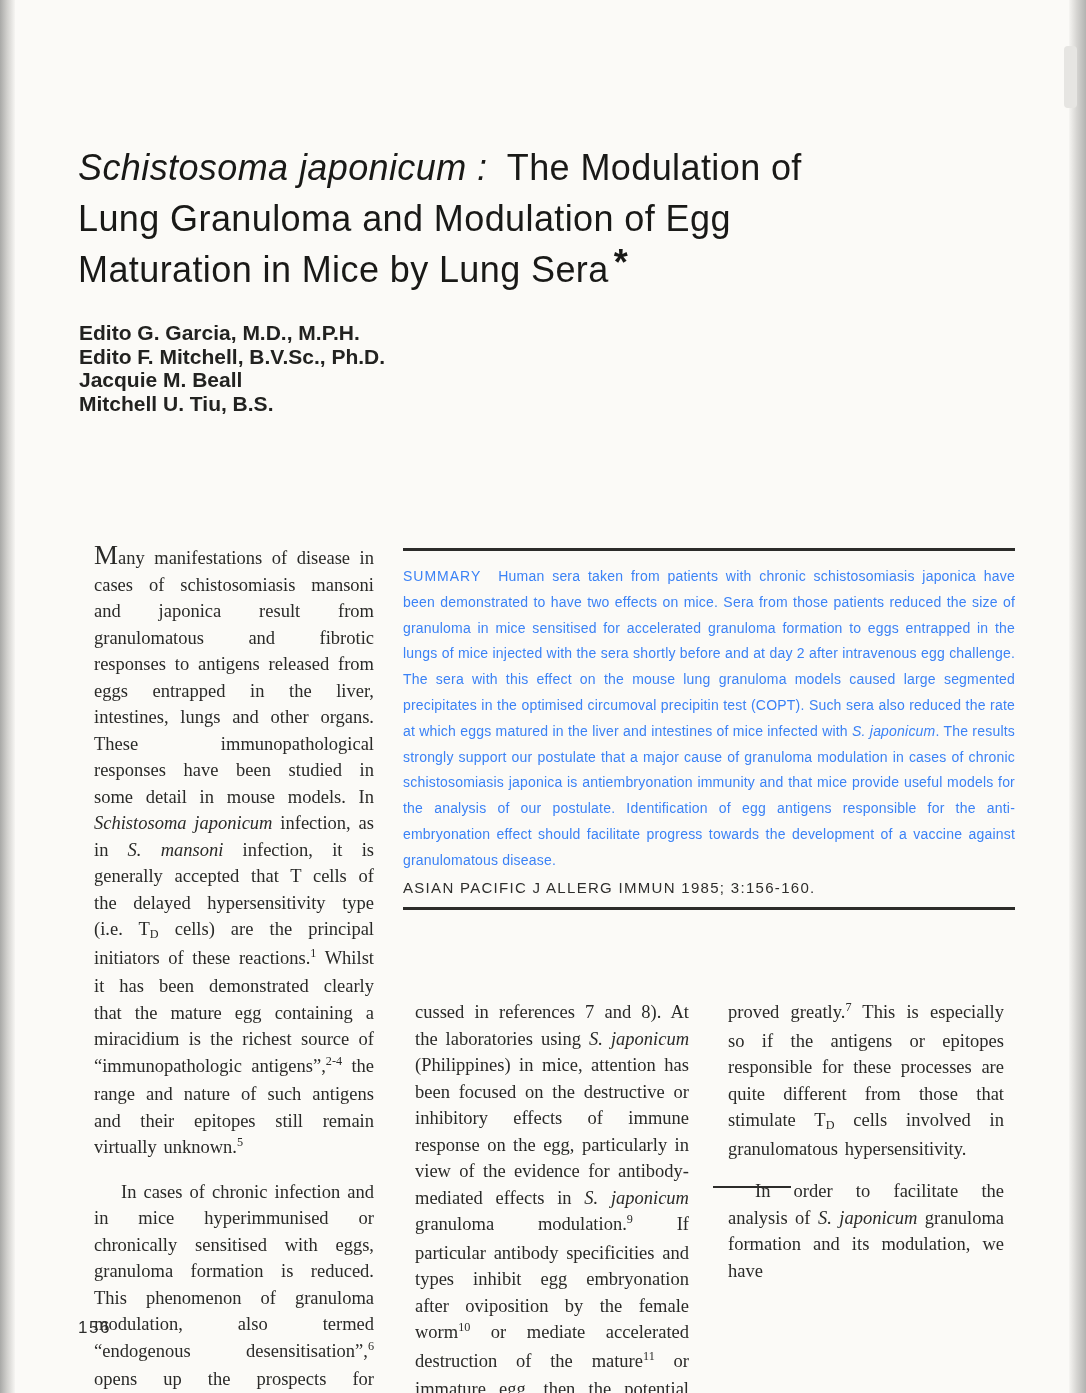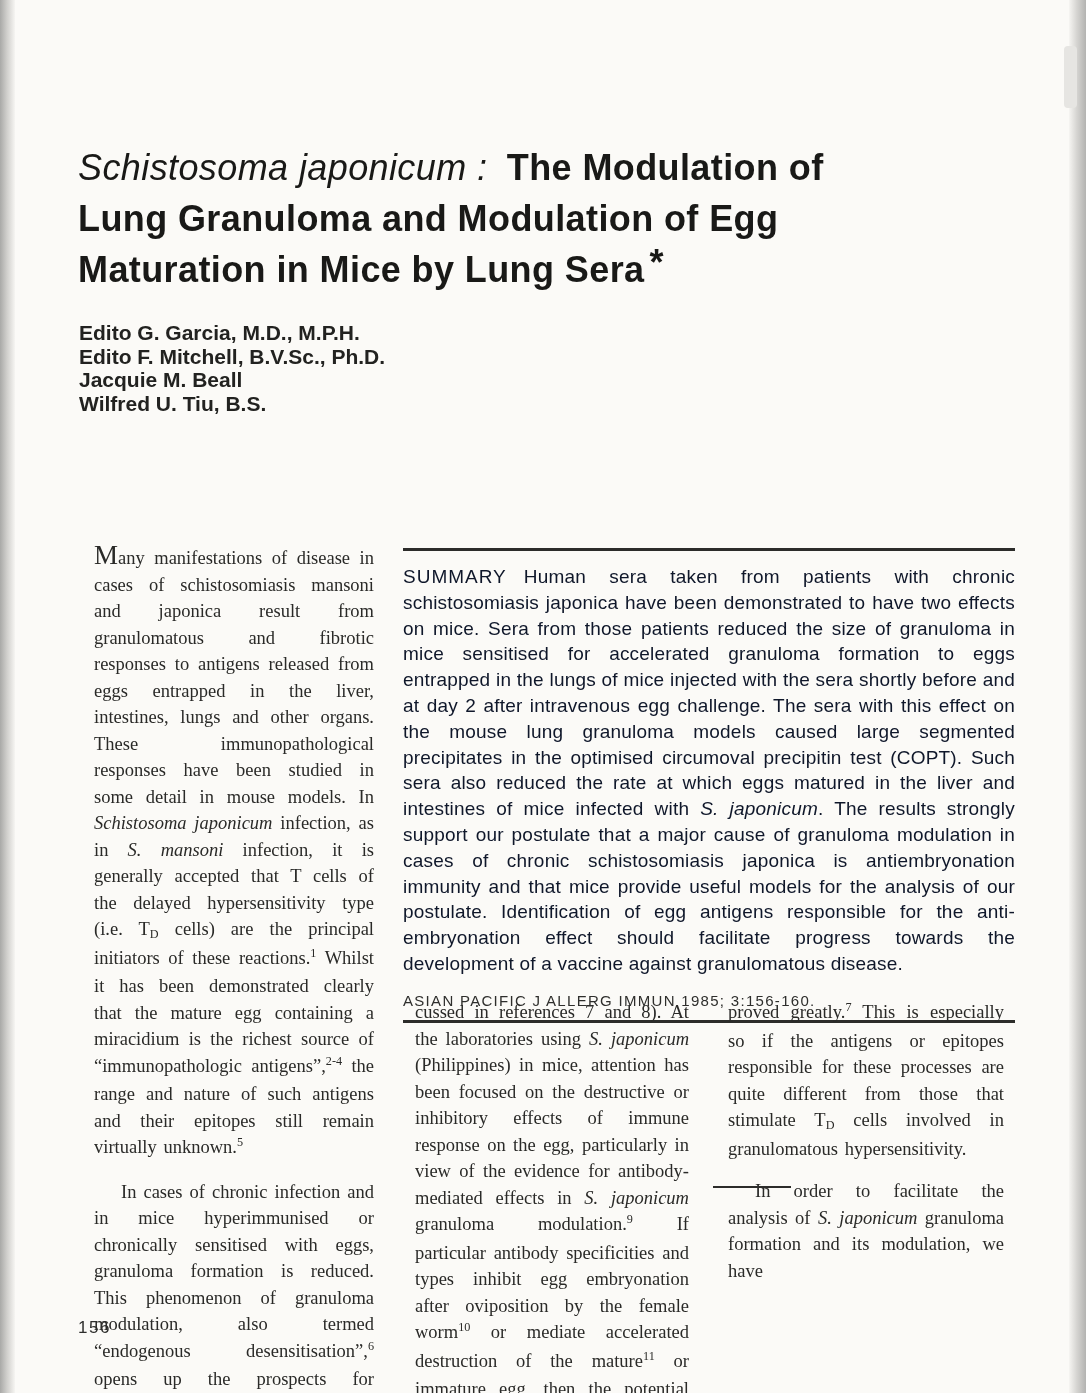--- a/index.html
+++ b/index.html
@@ -8,38 +8,38 @@
   .edge-left{position:absolute;left:0;top:0;bottom:0;width:15px;
         background:linear-gradient(90deg,#a9a9a7 0%,#cfcecb 45%,#f6f5f2 100%);}
   .edge-right{position:absolute;right:0;top:0;bottom:0;width:17px;
         background:linear-gradient(270deg,#b3b3b1 0%,#d6d5d2 55%,#f6f5f2 100%);}
   .artifact{position:absolute;right:9px;top:46px;width:13px;height:62px;
         background:#e6e5e2;border-radius:4px;}
   .title-block{position:absolute;left:78px;top:142px;width:950px;
         font-family:"Liberation Sans",sans-serif;color:#191917;}
   .title-line{font-size:36px;line-height:51px;font-weight:700;letter-spacing:.4px;white-space:nowrap;}
   .ilight{font-style:italic;font-weight:400;margin-right:9px;}
-  .bold{font-weight:700;}
+  .bold{font-weight:400;}
   .ast{display:inline-block;transform:translateY(-7px);margin-left:5px;font-weight:700;}
   .authors{position:absolute;left:79px;top:321px;font-family:"Liberation Sans",sans-serif;
         font-weight:700;font-size:21px;line-height:23.5px;color:#222220;}
   .col{position:absolute;text-align:justify;font-size:18.5px;line-height:26.5px;word-spacing:2.2px;}
   .col-left{left:78px;top:526px;width:312px;}
   .col-mid{left:399px;top:983px;width:306px;}
   .col-right{left:712px;top:983px;width:308px;}
   .para{margin:16px;}
   .indent{text-indent:27px;}
   .initial{font-size:146%;line-height:1;}
   .sup{font-size:66%;position:relative;top:-.55em;letter-spacing:0;}
   .sub{font-size:66%;position:relative;top:.28em;letter-spacing:0;}
   .i{font-style:italic;}
   .summary{position:absolute;left:403px;top:548px;width:612px;font-family:"Liberation Sans",sans-serif;}
   .rule{height:3px;background:#2c2c2a;}
-  .summary-body{margin:13px 0 15px;font-size:19px;line-height:25.8px;text-align:justify;
-        color:#0f172a;letter-spacing:.2px;}
+  .summary-body{margin:13px 0 5px;font-size:14px;line-height:25.8px;text-align:justify;
+        color:#3b82f6;letter-spacing:.2px;}
   .label{margin-right:17px;letter-spacing:1px;}
   .citation{text-align:left;font-size:15px;letter-spacing:1.3px;margin:3px 6px 11px 0;
         color:#2e2e2c;font-family:"Liberation Sans",sans-serif;}
   .footnote-rule{position:absolute;left:713px;top:1186px;width:78px;height:2px;background:#2c2c2a;}
   .footnote{position:absolute;left:713px;top:1196px;width:307px;margin:0;font-size:13.8px;
         line-height:16.6px;text-align:justify;word-spacing:3px;color:#2d2d2b;}
   .page-number{position:absolute;left:78px;top:1318px;font-family:"Liberation Sans",sans-serif;
         font-size:17px;letter-spacing:1.5px;color:#2e2e2c;text-align:center;}
 </style>
 </head>
@@ -53,21 +53,21 @@
   <header class="title-block">
     <div class="title-line"><span class="ilight">Schistosoma japonicum : </span><span class="bold">The Modulation of</span></div>
     <div class="title-line"><span class="bold">Lung Granuloma and Modulation of Egg</span></div>
     <div class="title-line"><span class="bold">Maturation in Mice by Lung Sera</span><span class="ast">*</span></div>
   </header>
 
   <div class="authors">
     <div>Edito G. Garcia, M.D., M.P.H.</div>
     <div>Edito F. Mitchell, B.V.Sc., Ph.D.</div>
     <div>Jacquie M. Beall</div>
-    <div>Wilfred U. Tiu, B.S.</div>
+    <div>Mitchell U. Tiu, B.S.</div>
   </div>
 
   <section class="col col-left">
     <p class="para"><span class="initial">M</span>any manifestations of disease in cases of schistosomiasis mansoni and japonica result from granulomatous and fibrotic responses to antigens released from eggs entrapped in the liver, intestines, lungs and other organs.  These immunopathological responses have been studied in some detail in mouse models.  In <span class="i">Schistosoma japonicum</span> infection, as in <span class="i">S. mansoni</span> infection, it is generally accepted that T cells of the delayed hypersensitivity type (i.e. T<span class="sub">D</span> cells) are the principal initiators of these reactions.<span class="sup">1</span>  Whilst it has been demonstrated clearly that the mature egg containing a miracidium is the richest source of “immunopathologic antigens”,<span class="sup">2-4</span> the range and nature of such antigens and their epitopes still remain virtually unknown.<span class="sup">5</span></p>
     <p class="para indent">In cases of chronic infection and in mice hyperimmunised or chronically sensitised with eggs, granuloma formation is reduced.  This phenomenon of granuloma modulation, also termed “endogenous desensitisation”,<span class="sup">6</span> opens up the prospects for vaccination against disease.  The principal mechanisms are believed to involve suppressor T cells (T<span class="sub">S</span> cells) perhaps with anti-idiotype reactivity, antibody-dependent accelerated destruction of eggs, and reduced embryonation of eggs (dis-</p>
   </section>
 
   <section class="summary">
     <div class="rule"></div>
     <p class="summary-body"><span class="label">SUMMARY</span>Human sera taken from patients with chronic schistosomiasis japonica have been demonstrated to have two effects on mice.  Sera from those patients reduced the size of granuloma in mice sensitised for accelerated granuloma formation to eggs entrapped in the lungs of mice injected with the sera shortly before and at day 2 after intravenous egg challenge.  The sera with this effect on the mouse lung granuloma models caused large segmented precipitates in the optimised circumoval precipitin test (COPT).  Such sera also reduced the rate at which eggs matured in the liver and intestines of mice infected with <span class="i">S. japonicum</span>.  The results strongly support our postulate that a major cause of granuloma modulation in cases of chronic schistosomiasis japonica is antiembryonation immunity and that mice provide useful models for the analysis of our postulate.  Identification of egg antigens responsible for the anti-embryonation effect should facilitate progress towards the development of a vaccine against granulomatous disease.</p>

